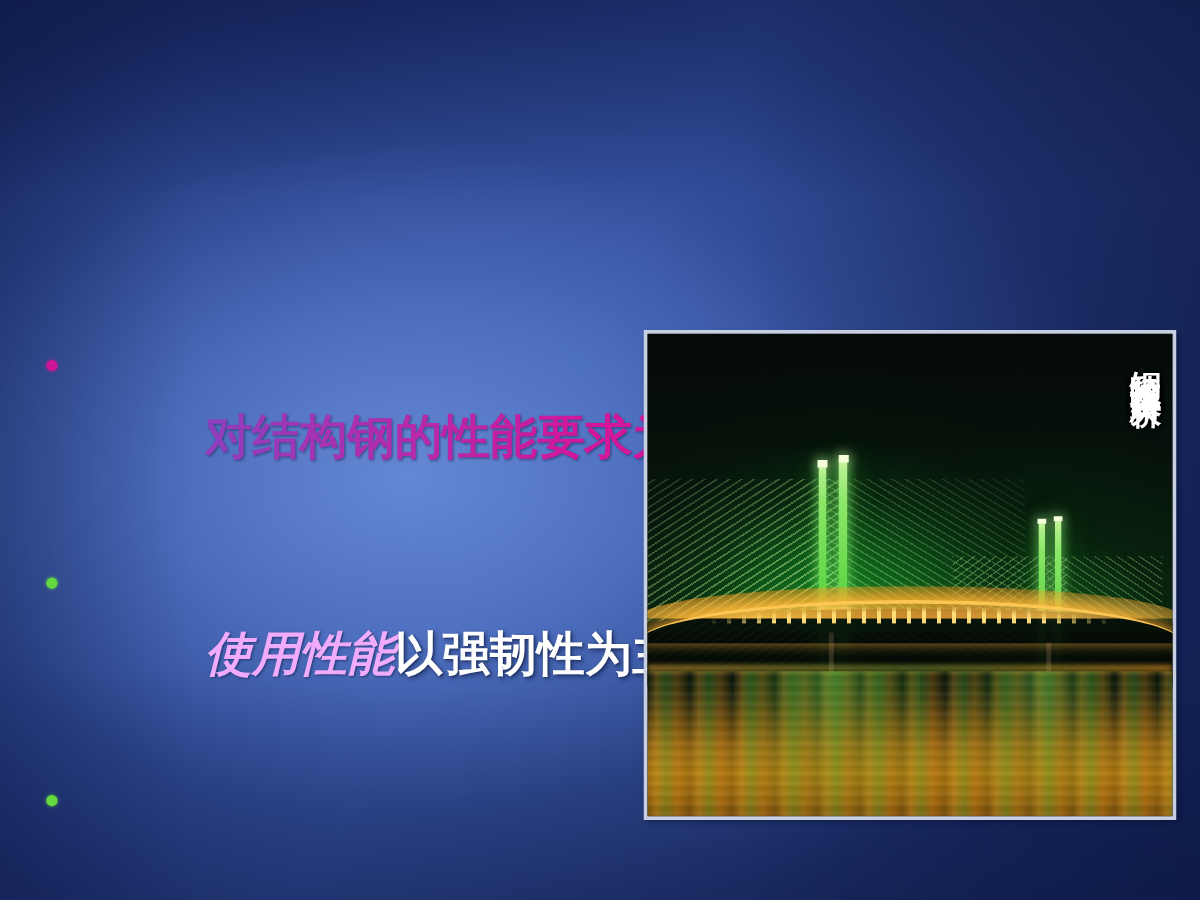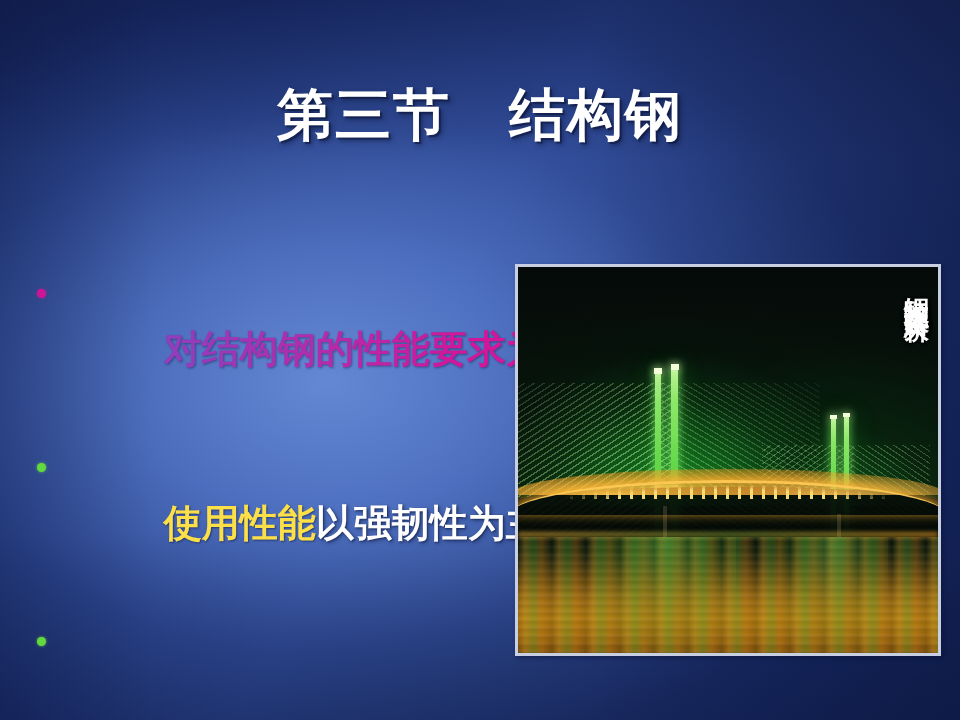--- a/index.html
+++ b/index.html
@@ -117,22 +117,23 @@
   
   .t-magenta-grad {
     background: linear-gradient(100deg, #8e3fbe 0%, #b42bab 38%, #d2169a 72%, #d7179b 100%);
     -webkit-background-clip: text;
     background-clip: text;
     color: transparent;
     -webkit-text-fill-color: transparent;
     filter: drop-shadow(1px 1px 1px rgba(10,20,58,0.45));
   }
   .t-green {
-    color: #fde047;
+    color: #f0abfc;
     text-shadow: 1px 1px 2px rgba(10,20,58,0.55);
+    font-style: italic;
   }
   .t-white {
     color: #ffffff;
     text-shadow: 1px 1px 2px rgba(10,20,58,0.60), 2px 2px 4px rgba(8,16,48,0.35);
   }
 
   
   .photo-frame {
     position: absolute;
     left: 515px;
@@ -383,21 +384,20 @@
   }
 </style>
 </head>
 <body>
 
 <div class="slide">
 
   <div class="bg-base"></div>
   <div class="bg-vignette"></div>
 
-  <div class="title">第三节　结构钢</div>
 
   <div class="body-list">
 
     <div class="bullet-row">
       <div class="bullet-dot dot-magenta"><span></span></div>
       <div class="bullet-text">
         <span class="t-magenta-grad">对结构钢的性能要求为：</span>
       </div>
     </div>
 

